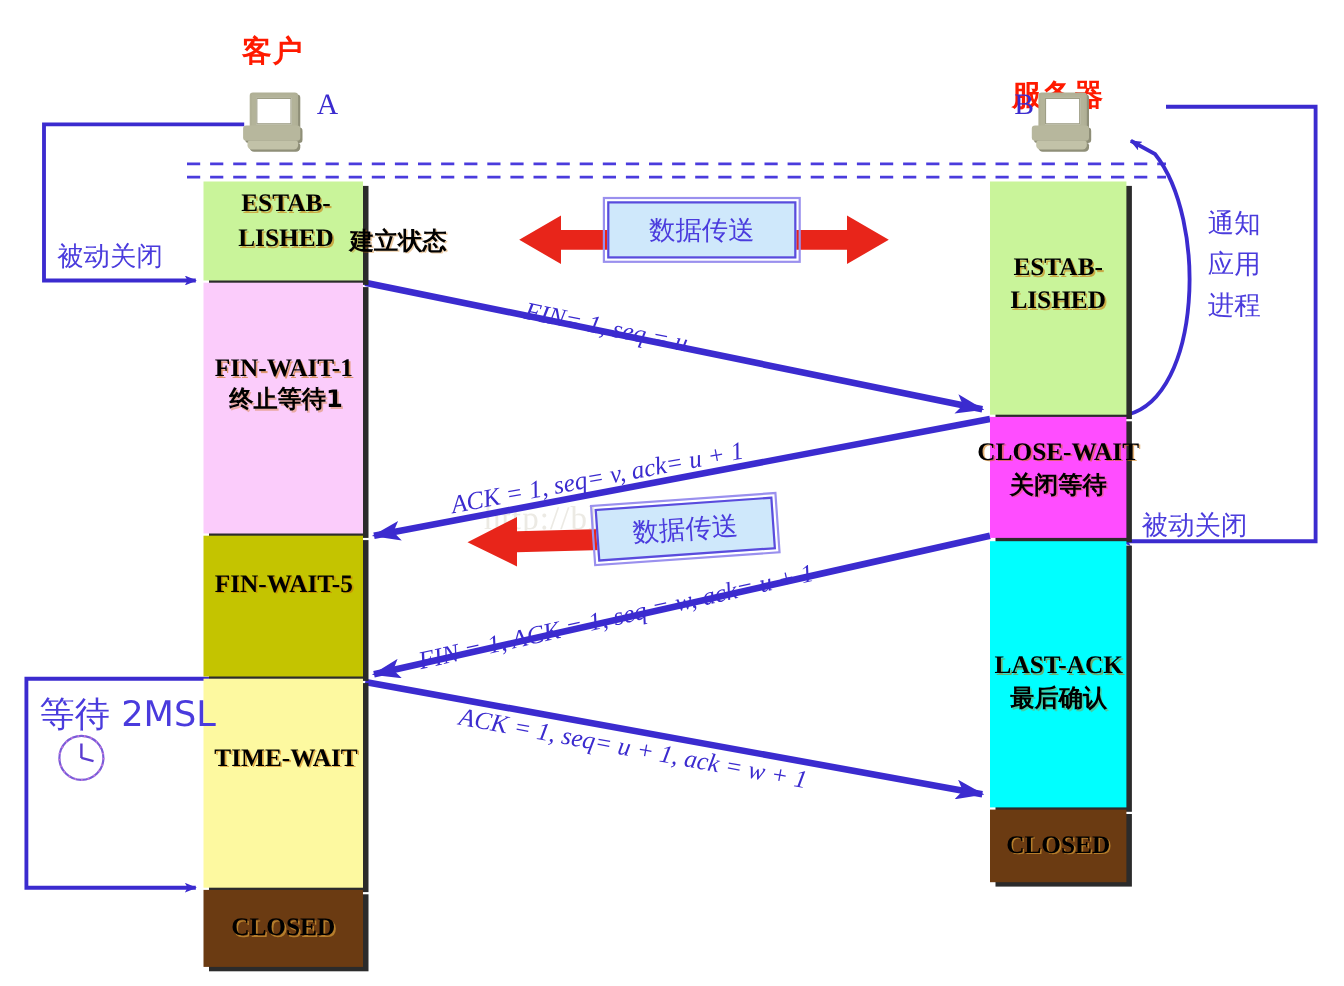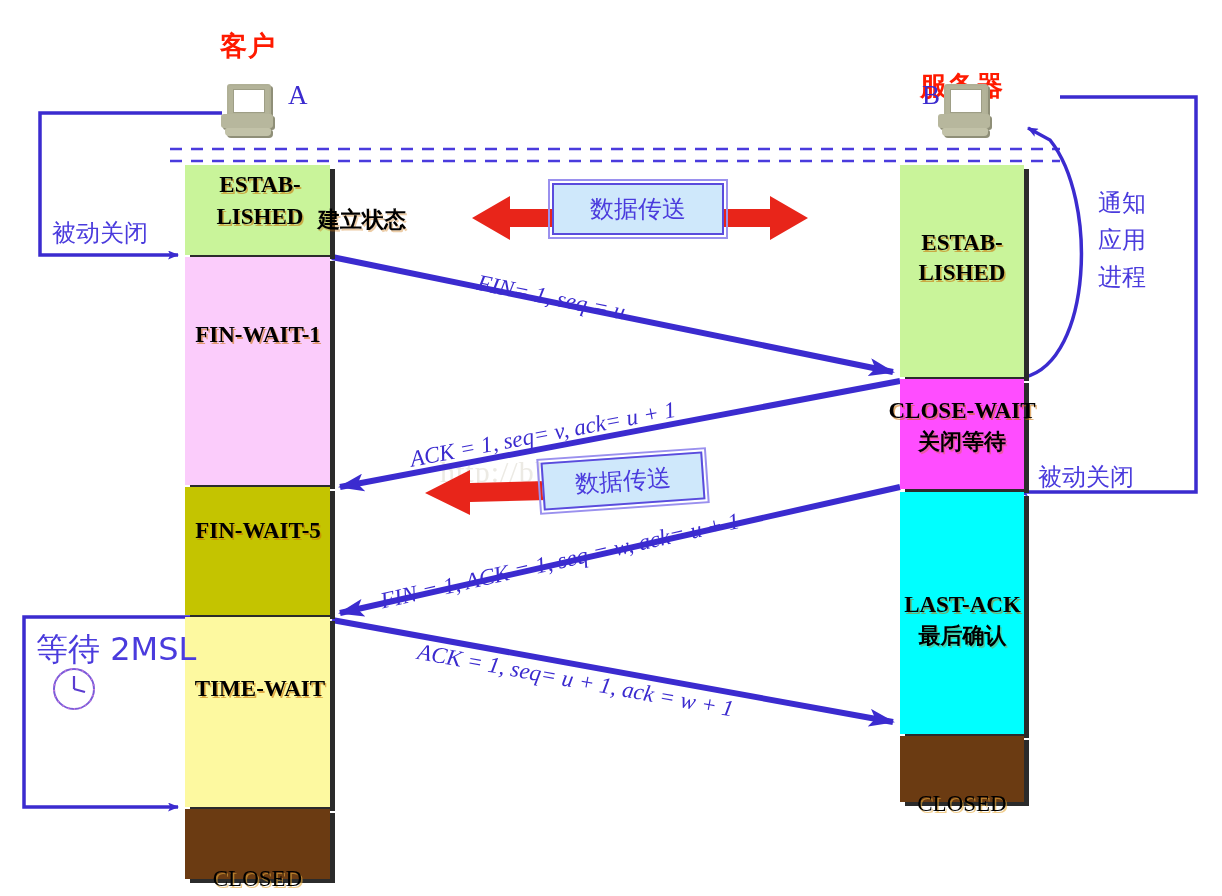--- a/index.html
+++ b/index.html
@@ -77,25 +77,24 @@
   .state-cn {
     font-family: "DejaVu Sans", sans-serif;
     font-weight: bold;
     font-size: 22px;
     color: #000000;
     text-shadow: 1.5px 1.5px 0 rgba(200,110,0,0.35);
     line-height: 27px;
   }
   .state-closed {
     font-family: "Liberation Serif", serif;
-    font-weight: normal;
+    font-weight: bold;
     font-size: 23px;
     color: #000000;
     text-shadow: 1.5px 1.5px 0 rgba(230,170,60,0.6);
-    margin-top: 36px;
   }
 
   
   .note-cn {
     position: absolute;
     font-family: "DejaVu Sans", sans-serif;
     font-size: 24px;
     color: #4a3bdd;
     white-space: nowrap;
     line-height: 31px;
@@ -236,20 +235,21 @@
 
   <div class="host-letter abs" style="left:922px; top:80px;">B</div>
 
   <div class="state-box" style="left:185px; top:165px; width:145px; height:90px; background:#c9f49a;"></div>
   <div class="state-label state-en" style="left:195px; top:172px; width:130px;">ESTAB-</div>
   <div class="state-label state-en" style="left:195px; top:204px; width:130px;">LISHED</div>
   <div class="state-label state-cn" style="left:318px; top:206px;">建立状态</div>
 
   <div class="state-box" style="left:185px; top:257px; width:145px; height:228px; background:#fbccfb;"></div>
   <div class="state-label state-en" style="left:163px; top:322px; width:190px;">FIN-WAIT-1</div>
+  <div class="state-label state-cn" style="left:165px; top:350px; width:190px;">终止等待1</div>
 
   <div class="state-box" style="left:185px; top:487px; width:145px; height:128px; background:#c4c400;"></div>
   <div class="state-label state-en" style="left:163px; top:518px; width:190px;">FIN-WAIT-5</div>
 
   <div class="state-box" style="left:185px; top:617px; width:145px; height:190px; background:#fdf9a0;"></div>
   <div class="state-label state-en" style="left:165px; top:676px; width:190px;">TIME-WAIT</div>
 
   <div class="state-box" style="left:185px; top:809px; width:145px; height:70px; background:#6b3b12;"></div>
   <div class="state-label state-closed" style="left:185px; top:830px; width:145px;">CLOSED</div>
 

